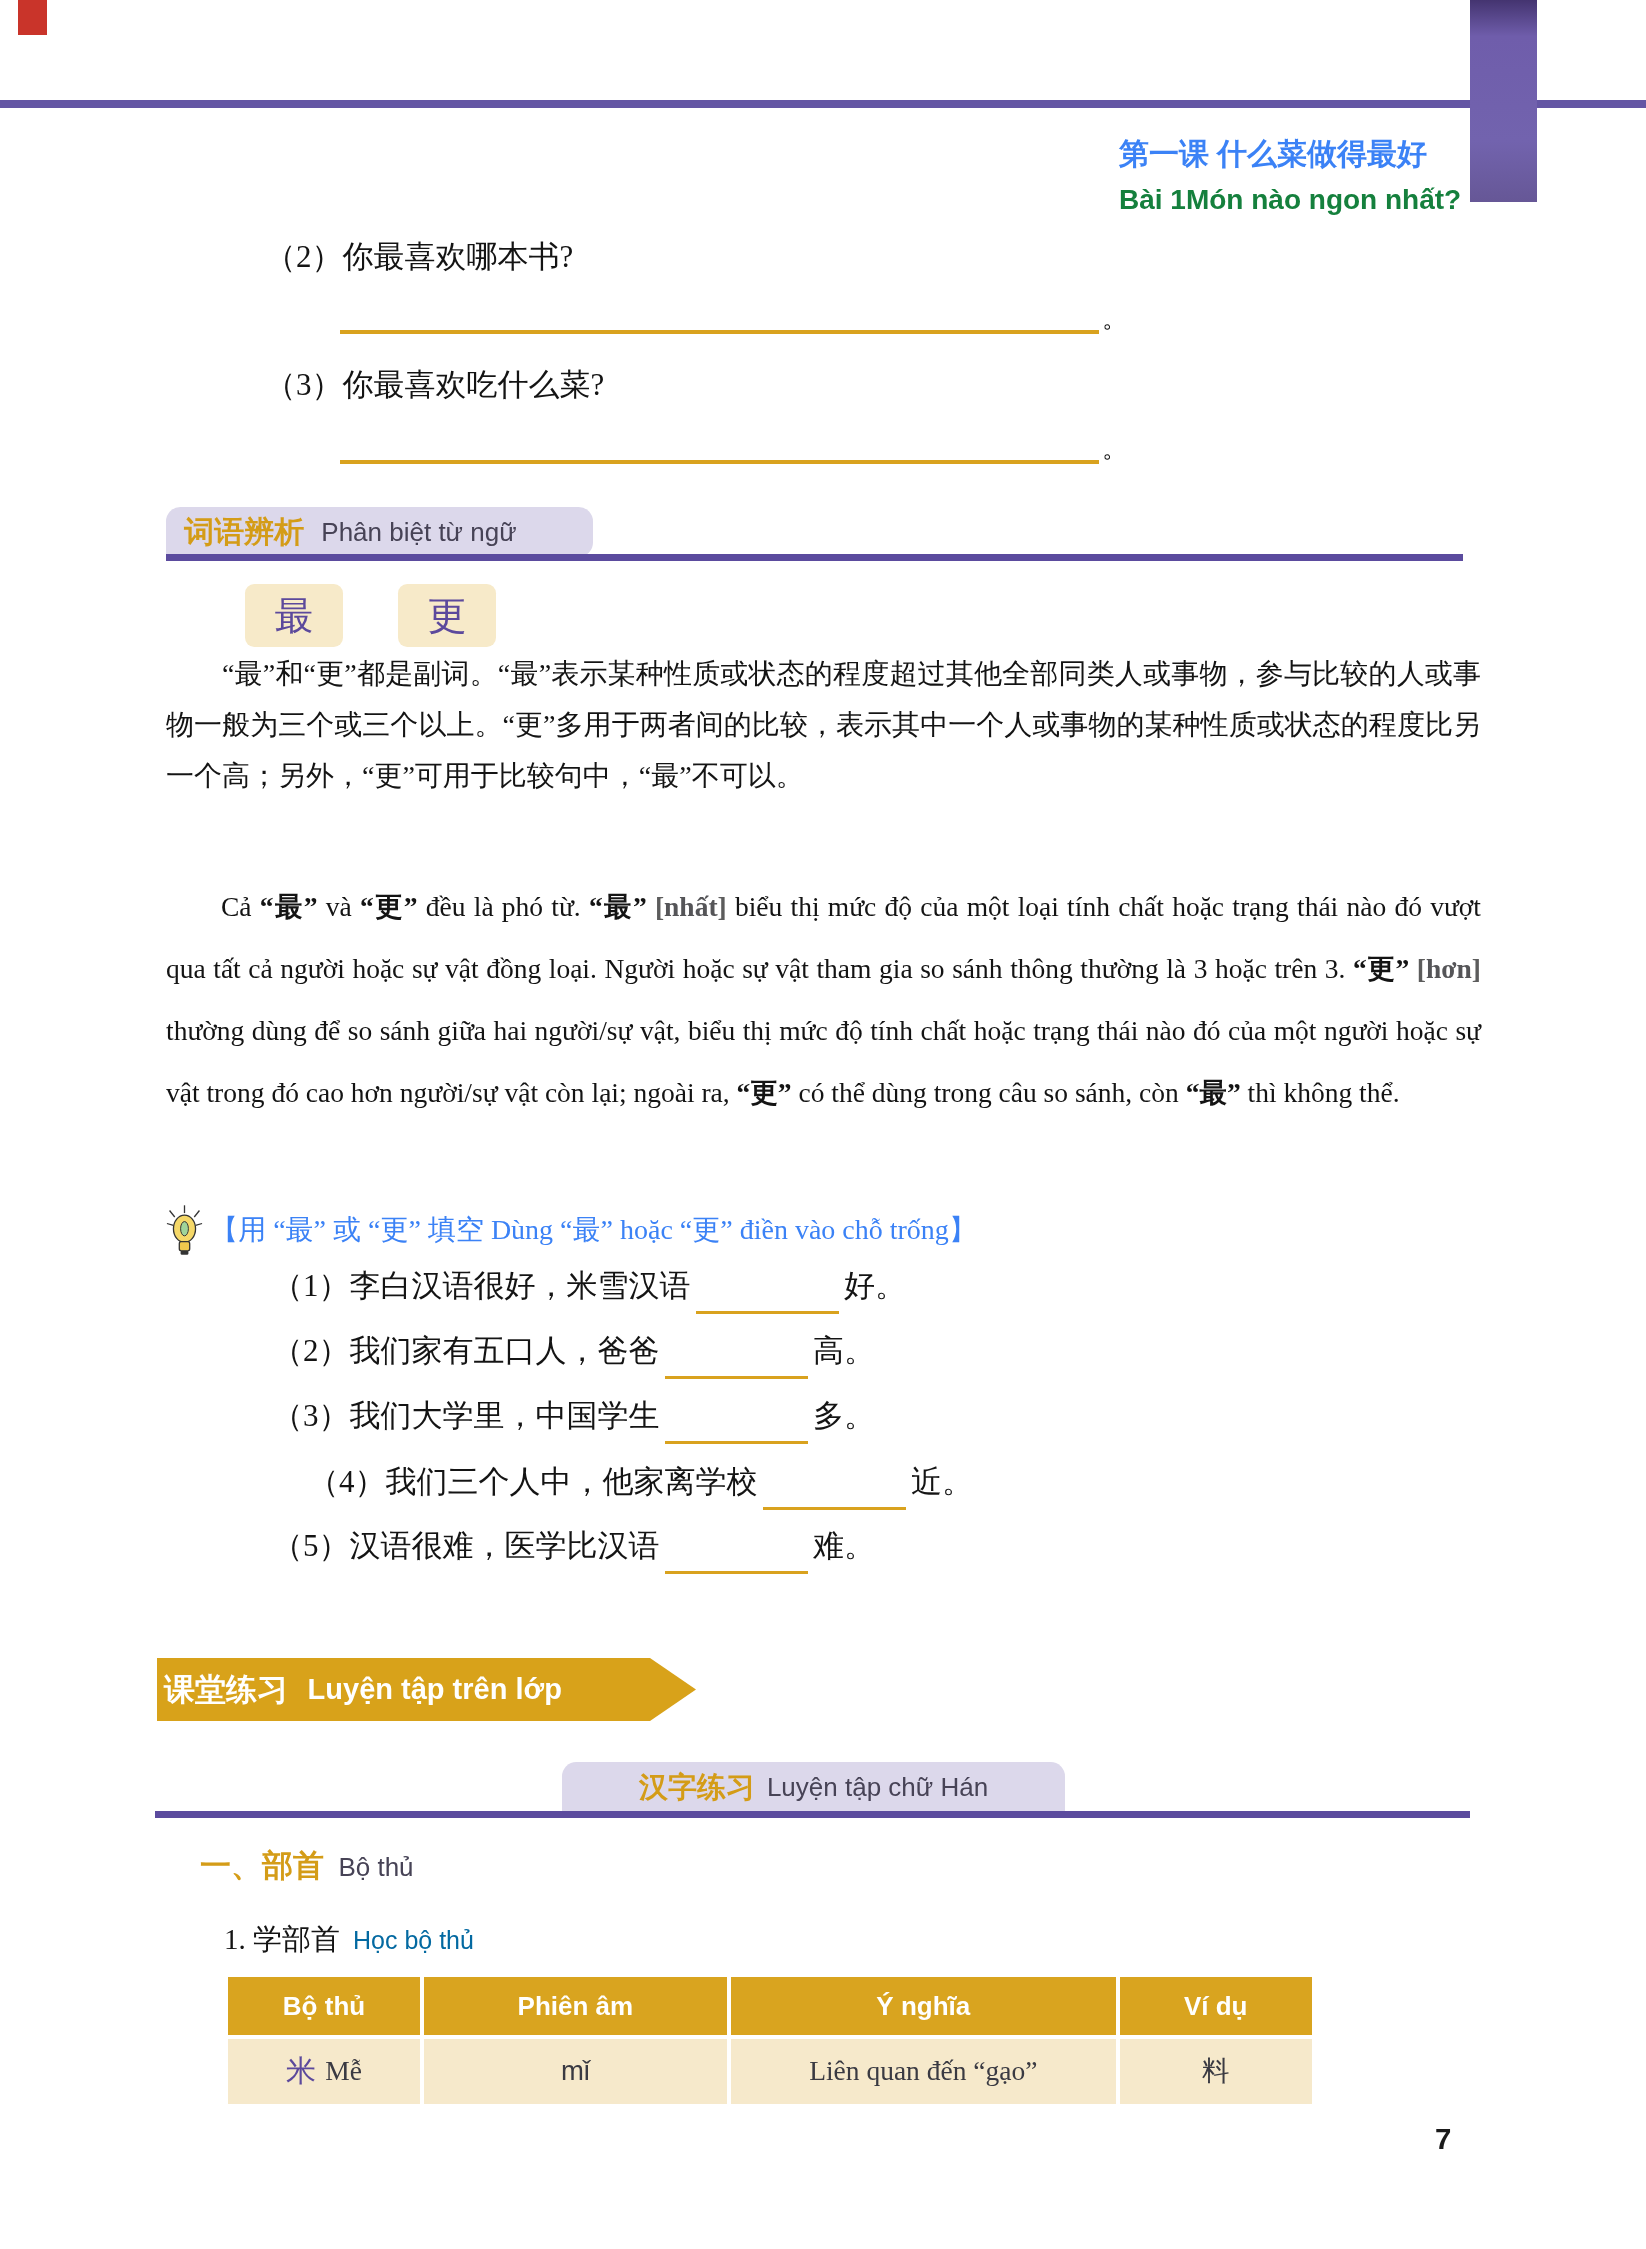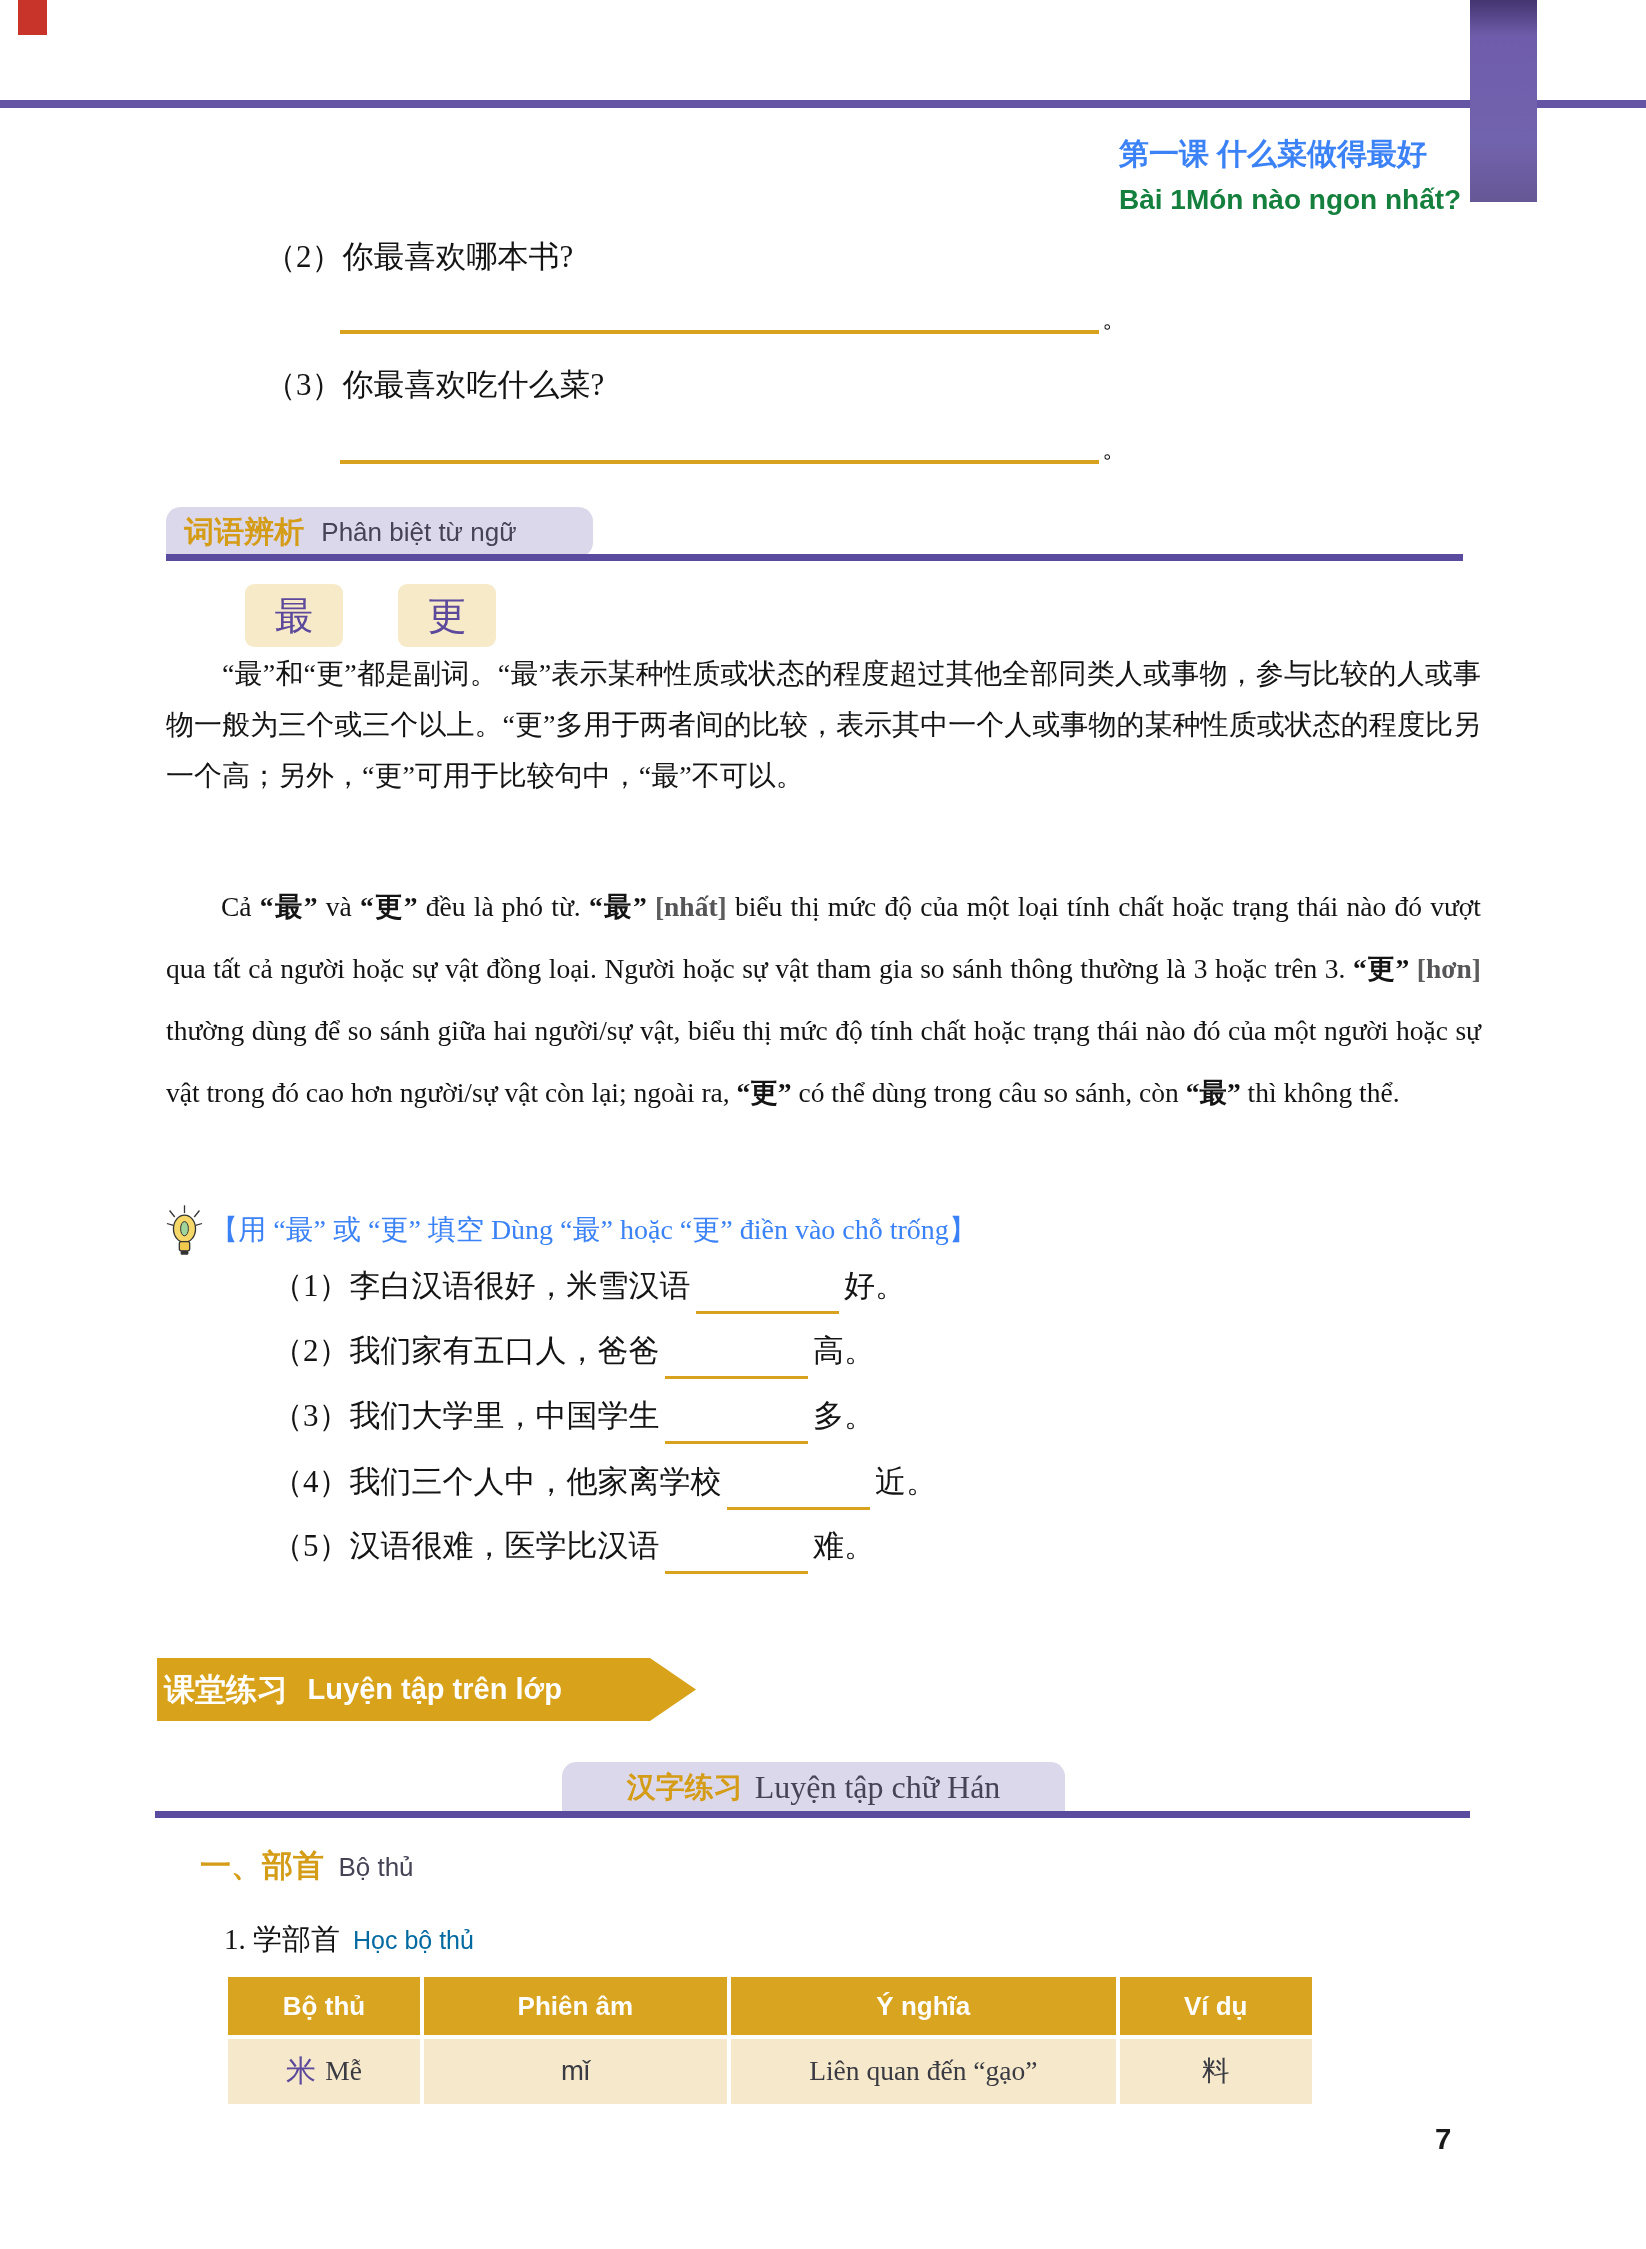--- a/index.html
+++ b/index.html
@@ -57,21 +57,21 @@
   .banner { position:absolute; left:157px; top:1658px; width:539px; height:63px; background:#d8a21a;
     clip-path:polygon(0 0, 493px 0, 100% 50%, 493px 100%, 0 100%);
     display:flex; align-items:center; padding-left:7px; }
   .banner-zh { font-family:"Liberation Sans", sans-serif; font-weight:bold; font-size:31px; color:#ffffff; }
   .banner-vi { font-family:"Liberation Sans", sans-serif; font-weight:bold; font-size:29px; color:#ffffff; margin-left:19.6px; }
 
   
   .tag2 { position:absolute; left:562px; top:1762px; width:503px; height:51px; background:#dcd8eb;
     border-radius:14.4px 14.4px 0 0; display:flex; align-items:center; justify-content:center; }
   .tag2-zh { font-family:"Liberation Sans", sans-serif; font-weight:bold; font-size:29px; color:#d49c17; }
-  .tag2-vi { font-family:Liberation Serif, serif; font-size:32px; color:#474356; margin-left:12px; }
+  .tag2-vi { font-family:Liberation Sans, sans-serif; font-size:26px; color:#474356; margin-left:12px; }
   .rule2 { position:absolute; left:155px; top:1811px; width:1315px; height:6.5px; background:#5b4b9e; }
 
   
   .h-radicals { position:absolute; left:200px; top:1845px; display:flex; align-items:baseline; }
   .h-radicals .zh { font-weight:bold; font-size:31px; color:#d49c17; }
   .h-radicals .vi { font-family:"Liberation Sans", sans-serif; font-size:26px; color:#474356; margin-left:14.4px; }
   .h-sub { position:absolute; left:224px; top:1920px; display:flex; align-items:baseline; }
   .h-sub .zh { font-size:29px; color:#141414; }
   .h-sub .vi { font-family:"Liberation Sans", sans-serif; font-size:25px; color:#0369a1; margin-left:13px; }
 
@@ -152,21 +152,21 @@
   </div>
 
   <div class="ex-item" style="top: 1330px;">
     <span>（2）</span><span>我们家有五口人，爸爸</span><span class="blank"></span><span>高。</span>
   </div>
 
   <div class="ex-item" style="top: 1395px;">
     <span>（3）</span><span>我们大学里，中国学生</span><span class="blank"></span><span>多。</span>
   </div>
 
-  <div class="ex-item" style="top: 1461px;">
+  <div class="ex-item" style="top: 1461px; margin-left: 36px;">
     <span>（4）</span><span>我们三个人中，他家离学校</span><span class="blank"></span><span>近。</span>
   </div>
 
   <div class="ex-item" style="top: 1525px;">
     <span>（5）</span><span>汉语很难，医学比汉语</span><span class="blank"></span><span>难。</span>
   </div>
 </div>
 
   <div class="banner">
     <span class="banner-zh">课堂练习</span>

